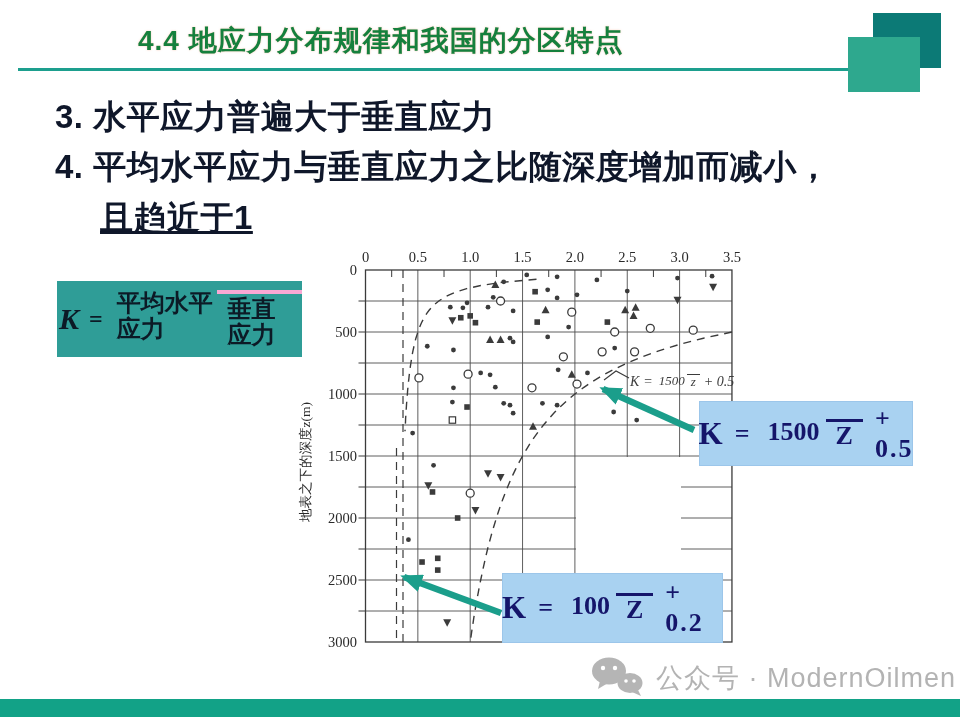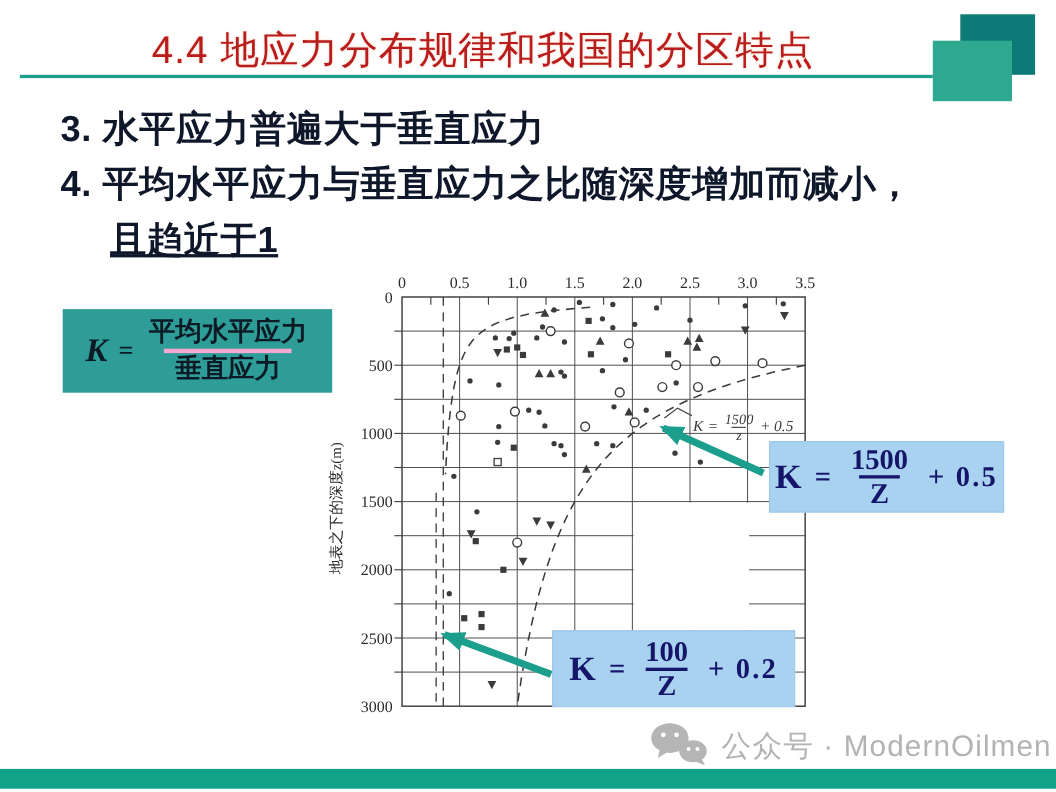--- a/index.html
+++ b/index.html
@@ -1,37 +1,37 @@
 <!DOCTYPE html>
 <html><head>
 <meta charset="utf-8">
 <style>
   html,body{margin:0;padding:0;background:#888;}
   .slide{position:relative;width:960px;height:720px;background:#ffffff;overflow:hidden;
          font-family:"Liberation Sans",sans-serif;}
   .abs{position:absolute;}
 
-  .title{left:138px;top:22px;font-size:35px;font-weight:normal;color:#b91c1c;
+  .title{left:138px;top:22px;font-size:28px;font-weight:bold;color:#15803d;
          text-shadow:0 0 2px rgba(248,150,110,.55);letter-spacing:1px;white-space:nowrap;}
   .rule{left:18px;top:68px;width:830px;height:3px;background:#1d9f8e;}
   .sq-dark{left:873px;top:13px;width:68px;height:55px;background:#0c7a76;}
   .sq-light{left:848px;top:37px;width:72px;height:55px;background:#2ea88e;}
 
   .bullet{font-size:33px;font-weight:bold;color:#0f172a;white-space:nowrap;letter-spacing:.5px;}
   .b3{left:55px;top:95px;}
   .b4{left:55px;top:145px;}
   .b4b{left:100px;top:196px;text-decoration:underline;}
 
   
   .kbox{left:57px;top:281px;width:245px;height:76px;background:#2f9d97;
         display:flex;align-items:center;justify-content:center;gap:10px;
         color:#0c1a26;font-family:"Liberation Serif",serif;}
   .kbox .kvar{font-size:30px;font-style:italic;font-weight:bold;margin-left:2px;}
   .kbox .keq{font-size:24px;font-weight:bold;}
-  .frac{display:inline-flex;flex-direction:column;align-items:center;line-height:1.1;}
+  .frac{display:inline-flex;flex-direction:row;line-height:1.1;}
   .kbox .frac .num{font-size:24px;font-weight:bold;padding:0 4px 2px 4px;}
   .kbox .frac .den{font-size:24px;font-weight:bold;border-top:4px solid #f9a8d4;padding:2px 10px 0 10px;}
 
   svg.layer{left:0;top:0;pointer-events:none;}
 
   
   .chart-note{left:630px;top:374px;color:#3b3b3b;font-family:"Liberation Serif",serif;
               font-style:italic;font-size:14px;display:flex;align-items:center;gap:4px;white-space:nowrap;}
   .chart-note .frac .num{font-size:13px;padding:0 2px;}
   .chart-note .frac .den{font-size:13px;border-top:1px solid #3b3b3b;padding:0 4px;}

